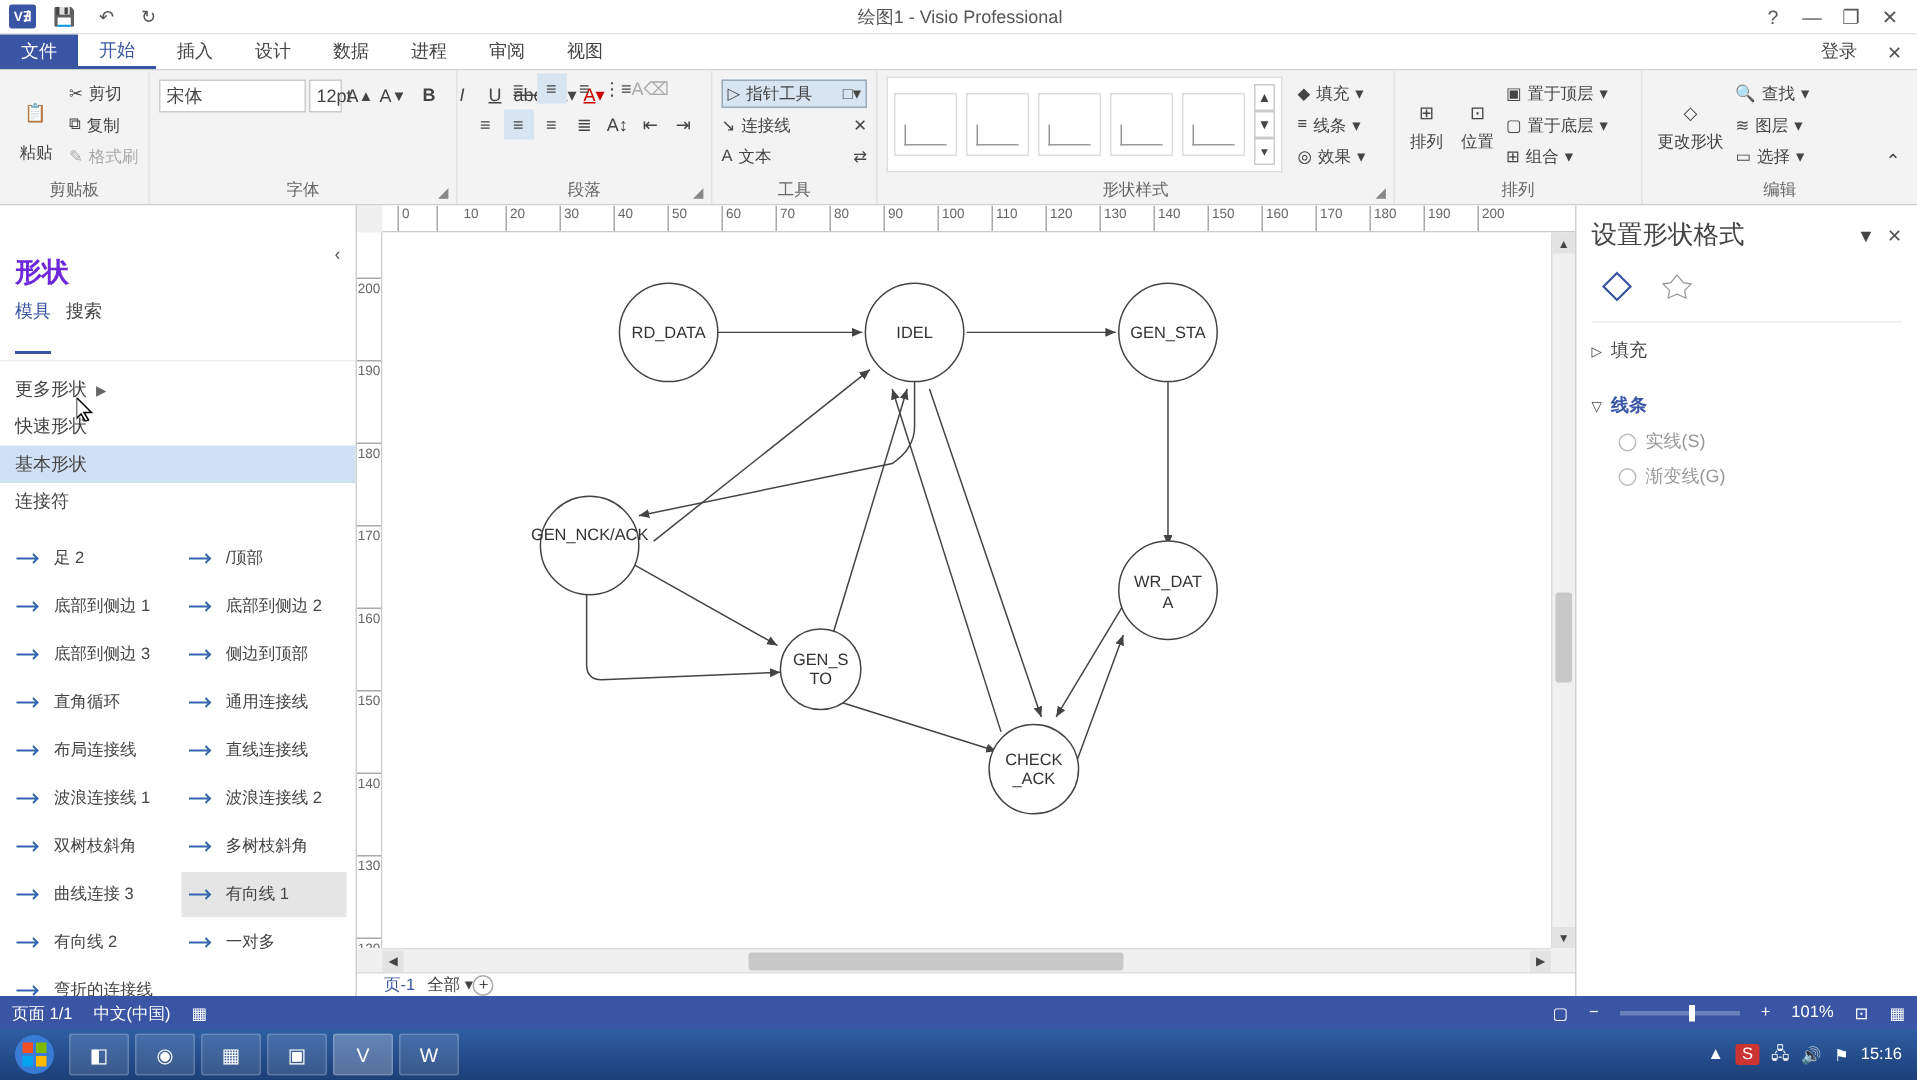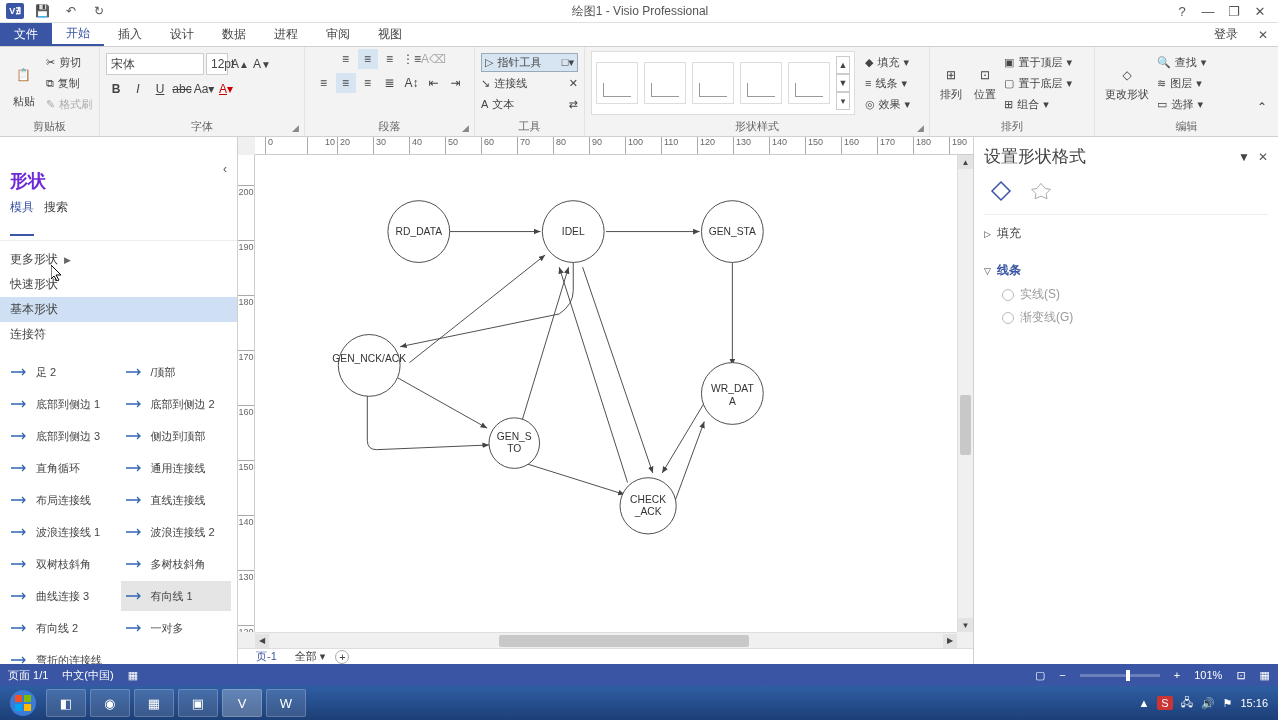--- a/index.html
+++ b/index.html
@@ -74,27 +74,27 @@
 .node { fill:#fff; stroke:#444; stroke-width:1; }
 .node-text { font-size:11px; fill:#333; text-anchor:middle; }
 .edge { fill:none; stroke:#444; stroke-width:1; marker-end:url(#arrow); }
 .vscroll{ position:absolute; right:0; top:18px; bottom:32px; width:16px; background:#f0f0f0; border-left:1px solid #ddd;}
 .vscroll .btn{height:14px; background:#e3e3e3; display:flex; align-items:center; justify-content:center; font-size:8px; cursor:pointer;}
 .vscroll .thumb{ position:absolute; left:2px; right:2px; top:240px; height:60px; background:#c8c8c8; border-radius:2px;}
 .hscroll{ position:absolute; left:17px; right:16px; bottom:16px; height:16px; background:#f0f0f0; border-top:1px solid #ddd; display:flex; align-items:center;}
 .hscroll .btn{width:14px; height:14px; background:#e3e3e3; display:flex; align-items:center; justify-content:center; font-size:8px; cursor:pointer;}
 .hscroll .track{ flex:1; position:relative; height:14px; }
 .hscroll .thumb{ position:absolute; left:230px; width:250px; top:1px; bottom:1px; background:#c8c8c8; border-radius:2px;}
-.page-tabs { position:absolute; left:0; right:0; bottom:0; height:16px; background:#fff; border-top:1px solid #ddd; display:flex; align-items:center; gap:10px; padding-left:10px; font-size:11px;}
+.page-tabs { position:absolute; left:0; right:0; bottom:0; height:16px; background:#fff; border-top:1px solid #ddd; display:flex; align-items:center; padding-left:10px; font-size:11px;}
 .page-tabs .pg { padding: 0 8px; color:#3955a3; cursor:pointer; }
 .page-tabs .all { cursor:pointer; }
 .page-tabs .add { width:14px; height:14px; border:1px solid #aaa; border-radius:50%; display:flex; align-items:center; justify-content:center; cursor:pointer; font-size:11px; }
 
 
-.format-pane { width: 305px; border-left:1px solid #d0d0d0; background:#fff; padding:8px 10px; }
+.format-pane { width: 228px; border-left:1px solid #d0d0d0; background:#fff; padding:8px 10px; }
 .format-pane .hdr { display:flex; justify-content:space-between; align-items:center; }
 .format-pane .hdr h2 { font-size:17px; font-weight:normal; color:#444; }
 .format-pane .hdr .close { cursor:pointer; color:#555; }
 .format-pane .icon-tabs { display:flex; gap:14px; padding:10px 4px; border-bottom:1px solid #eee;}
 .format-pane .icon-tabs .itab { width:26px; height:26px; display:flex; align-items:center; justify-content:center; cursor:pointer; color:#888;}
 .format-pane .icon-tabs .itab.active { color:#3955a3; }
 .format-pane .section { padding:6px 0; }
 .format-pane .sec-hdr { display:flex; align-items:center; gap:6px; cursor:pointer; font-size:12px; color:#444; padding:4px 0;}
 .format-pane .sec-hdr .caret { font-size:9px; }
 .format-pane .radio-row { display:flex; align-items:center; gap:6px; padding:3px 0 3px 18px; color:#999; font-size:12px;}
@@ -160,21 +160,21 @@
       <div class="rg-stack">
         <div class="row">✂ <span>剪切</span></div>
         <div class="row">⧉ <span>复制</span></div>
         <div class="row" style="color:#aaa">✎ <span>格式刷</span></div>
       </div>
     </div>
     <div class="label">剪贴板</div>
   </div>
 
   <div class="ribbon-group" style="width:205px">
-    <div class="content" style="flex-direction:column; align-items:flex-start; gap:4px; padding-top:4px;">
+    <div class="content" style="align-items:flex-start; gap:4px; padding-top:4px;">
       <div style="display:flex; gap:2px; align-items:center;">
         <div class="font-combo" style="width:98px">宋体</div>
         <div class="font-combo" style="width:22px">12pt</div>
         <div class="mini-btn">A<sup>▲</sup></div>
         <div class="mini-btn">A<sup>▼</sup></div>
       </div>
       <div style="display:flex; gap:2px;">
         <div class="mini-btn">
             <b>B</b>
           </div>
@@ -462,21 +462,21 @@
             </svg>
           </span>
           <span class="lbl">弯折的连接线</span>
         </div>
       </div>
   </div>
 
   <div class="canvas-wrap">
     <div class="ruler-h" id="ruler-h">
         <div class="tick" style="left: 10px;">0</div>
-        <div class="tick" style="left: 52px; padding-left: 17px;">10</div>
+        <div class="tick" style="left: 36px; padding-left: 17px;">10</div>
         <div class="tick" style="left: 82px;">20</div>
         <div class="tick" style="left: 118px;">30</div>
         <div class="tick" style="left: 154px;">40</div>
         <div class="tick" style="left: 190px;">50</div>
         <div class="tick" style="left: 226px;">60</div>
         <div class="tick" style="left: 262px;">70</div>
         <div class="tick" style="left: 298px;">80</div>
         <div class="tick" style="left: 334px;">90</div>
         <div class="tick" style="left: 370px;">100</div>
         <div class="tick" style="left: 406px;">110</div>

